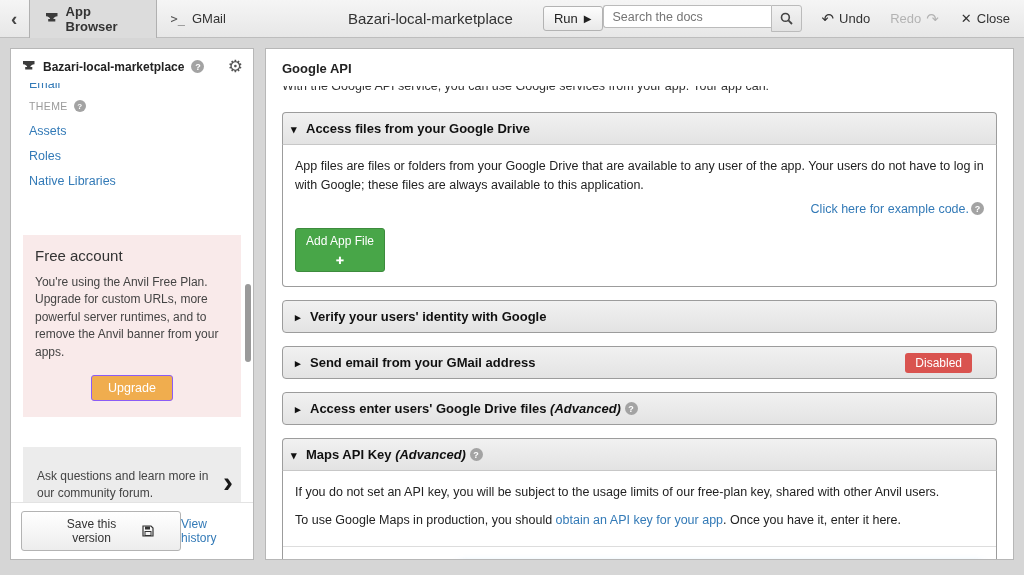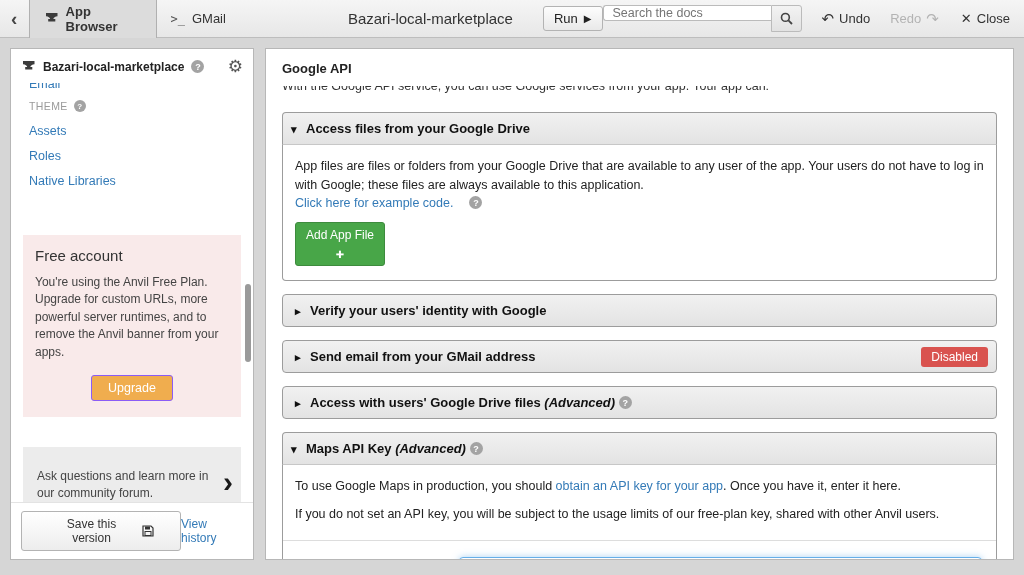--- a/index.html
+++ b/index.html
@@ -25,21 +25,21 @@
   .app-icon svg { display:block; }
   .term-glyph { font-family:"DejaVu Sans Mono", monospace; font-size:12px; color:#555; }
   .tb-title { font-size:15px; color:#333; margin-left:108px; white-space:nowrap; }
   .run-btn {
     margin-left:30px; display:flex; gap:6px; align-items:center;
     background:linear-gradient(#fdfdfd,#e9e9e9); border:1px solid #b3b3b3; border-radius:3px;
     padding:4px 10px; font-size:13px; color:#222; cursor:pointer;
   }
   .search { margin-left:auto; display:flex; }
   .search input {
-    width:168px; height:16px; border:1px solid #bbb; border-right:none;
+    width:168px; height:23px; border:1px solid #bbb; border-right:none;
     border-radius:3px 0 0 3px; padding:0 9px; font-size:12.5px; color:#333;
     font-family:"Liberation Sans", sans-serif; outline:none; background:#fff;
   }
   .search button {
     width:31px; height:27px; border:1px solid #bbb; border-radius:0 3px 3px 0;
     background:linear-gradient(#f3f3f3,#e2e2e2); cursor:pointer;
     display:flex; align-items:center; justify-content:center; padding:0;
   }
   .tb-act { margin-left:20px; display:flex; gap:5px; align-items:center; font-size:13px; color:#333; cursor:pointer; white-space:nowrap; }
   .tb-act .g { font-size:15px; }
@@ -106,25 +106,25 @@
   .acc-header {
     position:relative; background:linear-gradient(#f1f1f1,#e3e3e3);
     border:1px solid #9c9c9c; border-radius:4px; padding:8px 12px;
     font-weight:bold; font-size:13px; color:#111; cursor:pointer;
   }
   .acc.open .acc-header { border-radius:4px 4px 0 0; border-bottom-color:#c7c7c7;padding-left:8px; }
   .acc-body { border:1px solid #9c9c9c; border-top:none; border-radius:0 0 4px 4px; background:#fff; padding:2px 12px 14px; }
   .caret { display:inline-block; width:15px; font-size:11px; color:#111; }
   .t-em { font-style:italic; }
   .badge {
-    position:absolute; right:8px; top:6px; background:#d9534f; color:#fff;
+    position:absolute; right:24px; top:6px; background:#d9534f; color:#fff;
     font-size:12px; font-weight:400; padding:3px 10px; border-radius:3px; cursor:default;
   }
   .acc-body p { margin:10px 0 0; font-size:12.5px; color:#222; line-height:1.5; }
-  .link-row { margin-top:1px; display:flex; align-items:center; gap:16px; font-size:12.5px; }
+  .link-row { margin-top:7px; display:flex; align-items:center; gap:2px; font-size:12.5px;justify-content:flex-end; }
   .btn-green {
     margin-top:12px; display:inline-flex; align-items:center; gap:7px;
     background:#48a648; border:1px solid #3d8b3d; color:#fff;
     font-size:12px; padding:5px 10px; border-radius:3px; cursor:pointer;
     font-family:"Liberation Sans", sans-serif;
     flex-direction:column;
   }
   .form-row { border-top:1px solid #ddd; margin:16px -12px 0; padding:16px 14px 4px; display:flex; align-items:center; }
   .form-label { width:162px; font-size:12.5px; color:#222; flex:0 0 auto; }
   .api-input {
@@ -271,32 +271,32 @@
 
   <div class="acc">
     <div class="acc-header">
       <span class="caret">▸</span><span>Send email from your GMail address</span>
       <span class="badge">Disabled</span>
     </div>
   </div>
 
   <div class="acc">
     <div class="acc-header">
-      <span class="caret">▸</span><span>Access with users' Google Drive files</span>&nbsp;<span class="t-em">(Advanced)</span>
+      <span class="caret">▸</span><span>Access enter users' Google Drive files</span>&nbsp;<span class="t-em">(Advanced)</span>
       <span class="help">?</span>
     </div>
   </div>
 
   <div class="acc open">
     <div class="acc-header">
       <span class="caret">▾</span><span>Maps API Key</span>&nbsp;<span class="t-em">(Advanced)</span>
       <span class="help">?</span>
     </div>
     <div class="acc-body">
+      <p>If you do not set an API key, you will be subject to the usage limits of our free-plan key, shared with other Anvil users.</p>
       <p><span>To use Google Maps in production, you should </span><a>obtain an API key for your app</a><span>. Once you have it, enter it here.</span></p>
-      <p>If you do not set an API key, you will be subject to the usage limits of our free-plan key, shared with other Anvil users.</p>
       <div class="form-row">
         <span class="form-label">API Key</span>
         <input class="api-input" type="text" style="">
       </div>
     </div>
   </div>
 </div>
 
 </body></html>

